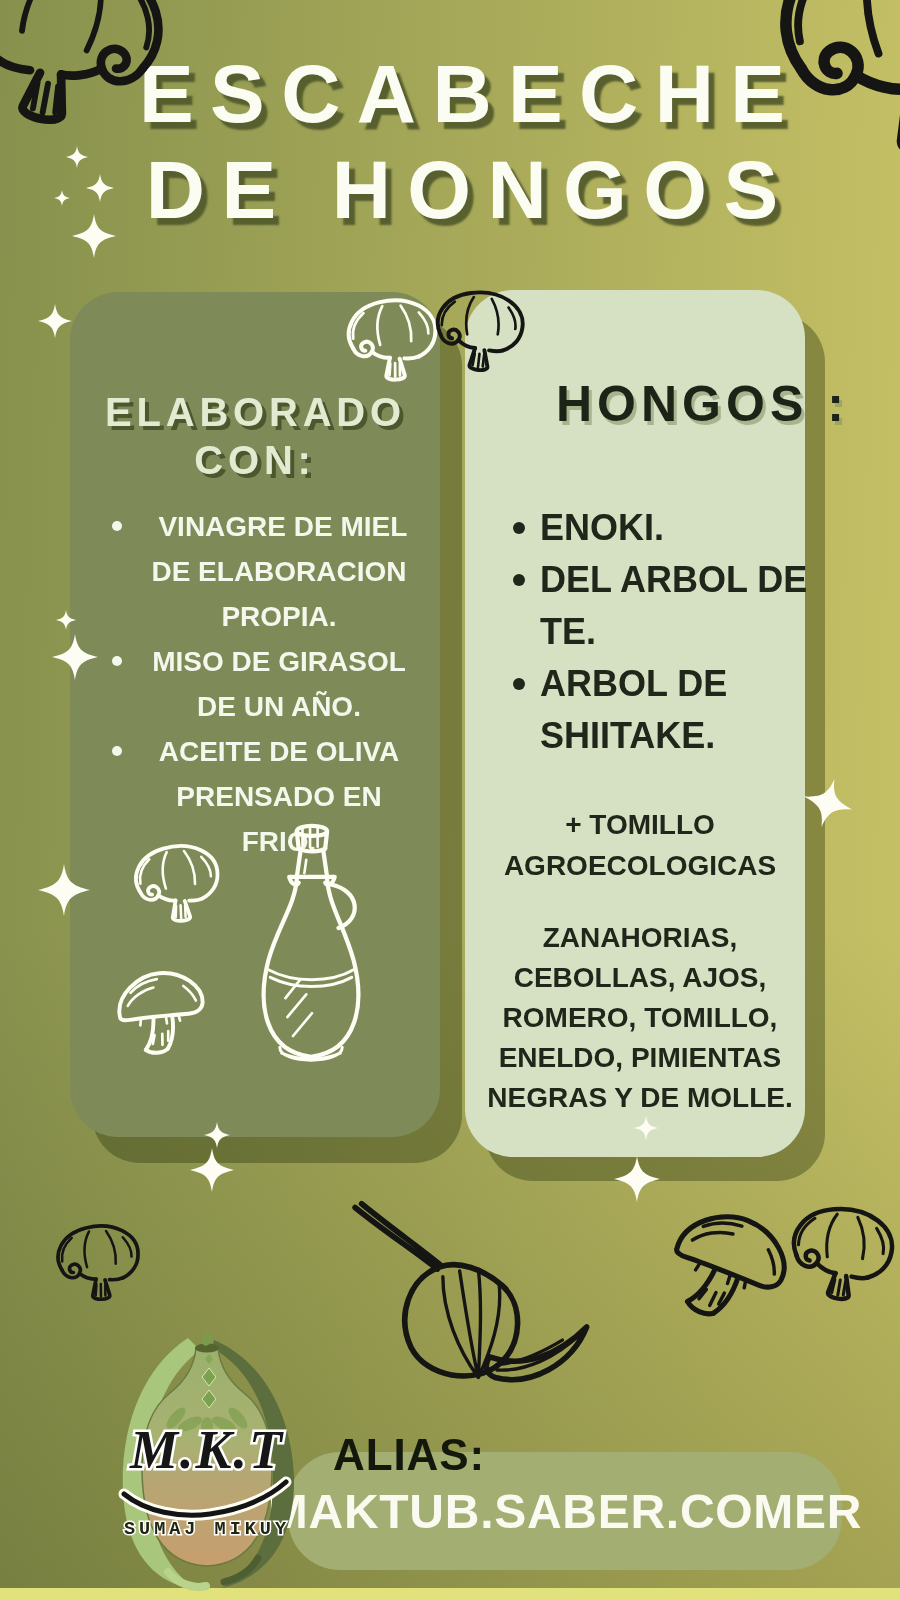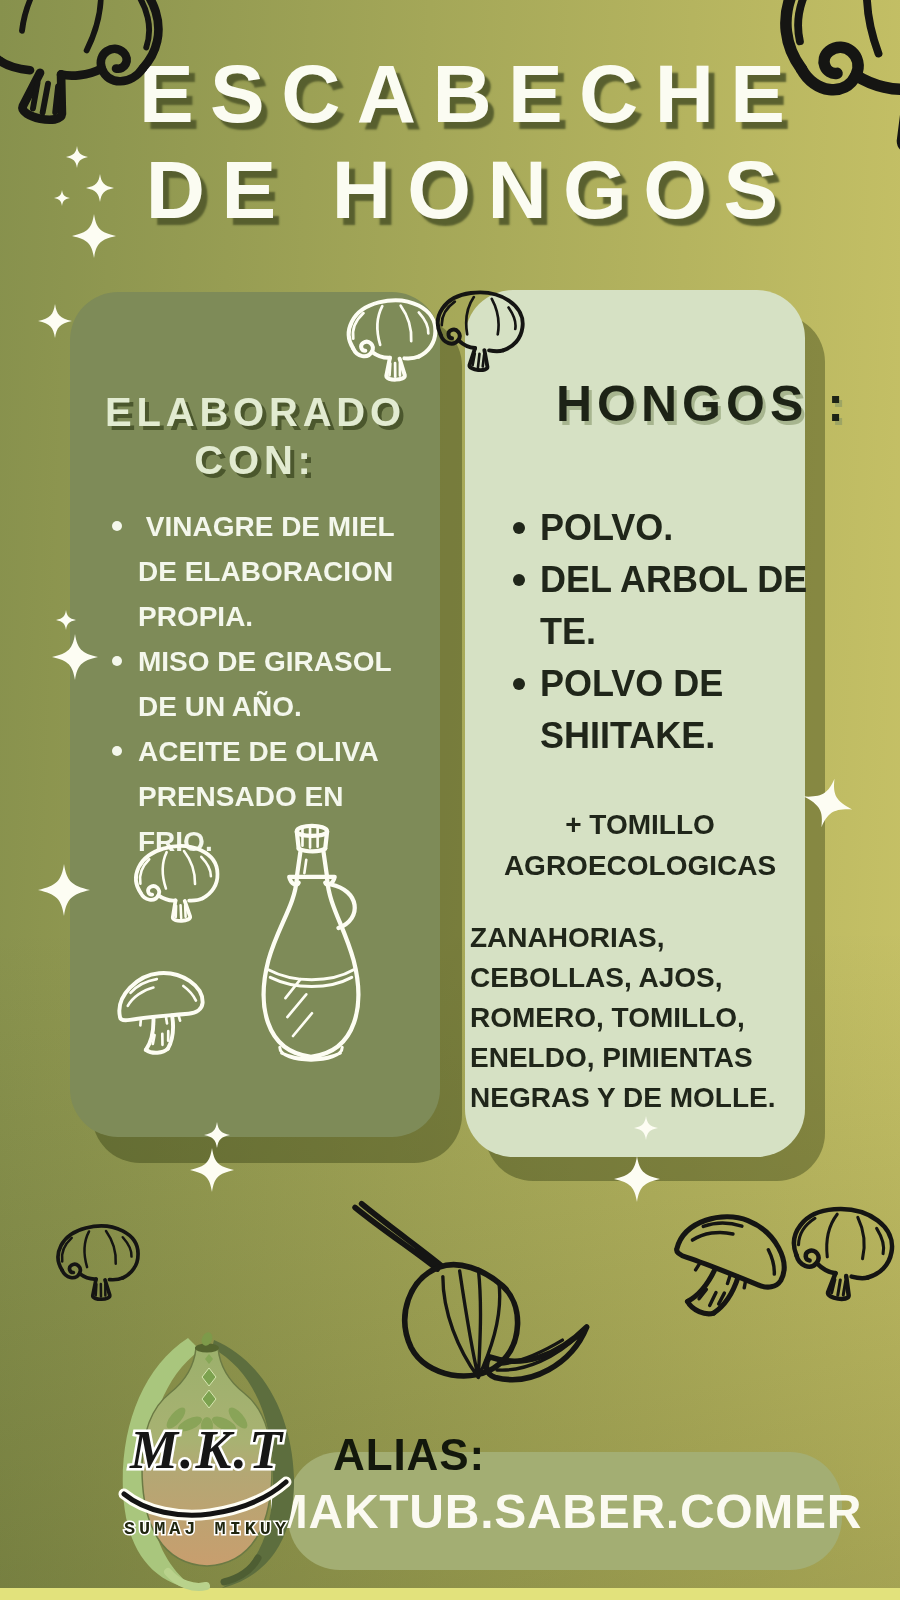--- a/index.html
+++ b/index.html
@@ -33,39 +33,39 @@
     box-shadow:20px 24px 0 rgba(43,53,14,0.38);
   }
 
   .left-heading{
     left:105px;top:388px;width:300px;z-index:2;text-align:center;
     color:#e2ebd1;font-weight:700;font-size:40px;line-height:48px;
     letter-spacing:0.12em;text-shadow:4px 4px 0 rgba(66,78,38,0.85);
   }
   ul.blist{list-style:none;margin:0;padding:0;z-index:2;}
   ul.blist li{position:relative;margin:0;}
-  .left-list{left:108px;top:504px;width:315px;color:#f4f7ec;font-weight:700;font-size:28px;line-height:45px;}
+  .left-list{left:108px;top:504px;width:315px;color:#f4f7ec;font-weight:700;font-size:28px;line-height:45px;text-align:center;}
   .left-list li{padding-left:30px;width:282px;white-space:pre-wrap;}
   .left-list li::before{content:"";position:absolute;left:4px;top:17px;width:10px;height:10px;border-radius:50%;background:#f4f7ec;}
 
   .right-heading{
     left:510px;top:376px;width:340px;z-index:2;white-space:nowrap;
     color:#1d2316;font-weight:700;font-size:50px;line-height:56px;
     letter-spacing:0.1em;text-shadow:3px 4px 0 rgba(130,145,100,0.55);margin-left:46px;
   }
   .right-list{left:511px;top:502px;width:330px;color:#20261a;font-weight:700;font-size:36px;line-height:52px;}
   .right-list li{padding-left:29px;width:320px;}
   .right-list li::before{content:"";position:absolute;left:2px;top:20px;width:12px;height:12px;border-radius:50%;background:#20261a;}
 
   .right-note{
     left:470px;top:804px;width:340px;z-index:2;text-align:center;
     color:#20261a;font-weight:700;font-size:28px;line-height:41px;
   }
   .right-veg{
-    left:470px;top:918px;width:340px;z-index:2;
+    left:470px;top:918px;width:340px;z-index:2;text-align:center;
     color:#20261a;font-weight:700;font-size:28px;line-height:40px;
   }
 
   
   .decor{z-index:3;}
   .ink{color:#151513;}
   .whiteink{color:#fdfdf3;}
   .sparkle{color:#fdfdf3;z-index:4;}
 
   
@@ -175,23 +175,23 @@
     </svg>
   <svg class="abs decor whiteink" style="left:112px;top:966px;width:102px;height:94px;transform:rotate(-9deg);" viewBox="0 0 130 120">
       <use href="#sym-side"></use>
     </svg>
   <svg class="abs decor whiteink" style="left:240px;top:806px;width:142px;height:300px;" viewBox="0 0 150 295">
       <use href="#sym-cruet"></use>
     </svg>
 
   <div class="abs right-heading">HONGOS :</div>
   <ul class="abs blist right-list">
-    <li><span>POLVO.</span></li>
+    <li><span>ENOKI.</span></li>
     <li><span>DEL ARBOL DE TE.</span></li>
-    <li><span>POLVO DE SHIITAKE.</span></li>
+    <li><span>ARBOL DE SHIITAKE.</span></li>
   </ul>
   <div class="abs right-note">+ TOMILLO AGROECOLOGICAS</div>
   <div class="abs right-veg">ZANAHORIAS, CEBOLLAS, AJOS, ROMERO, TOMILLO, ENELDO, PIMIENTAS NEGRAS Y DE MOLLE.</div>
 
   <svg class="abs sparkle" style="left:66px;top:146px;width:22px;height:22px;" viewBox="0 0 100 100">
       <use href="#sym-sparkle"></use>
     </svg>
   <svg class="abs sparkle" style="left:86px;top:174px;width:28px;height:28px;" viewBox="0 0 100 100">
       <use href="#sym-sparkle"></use>
     </svg>

